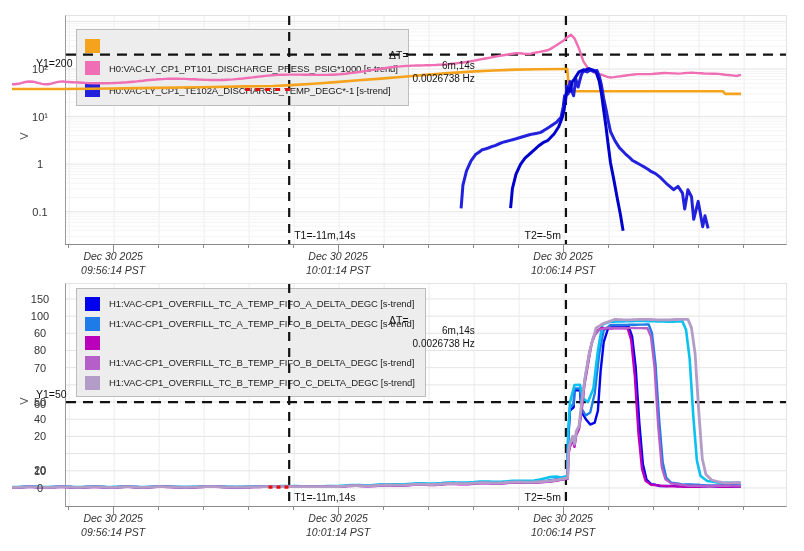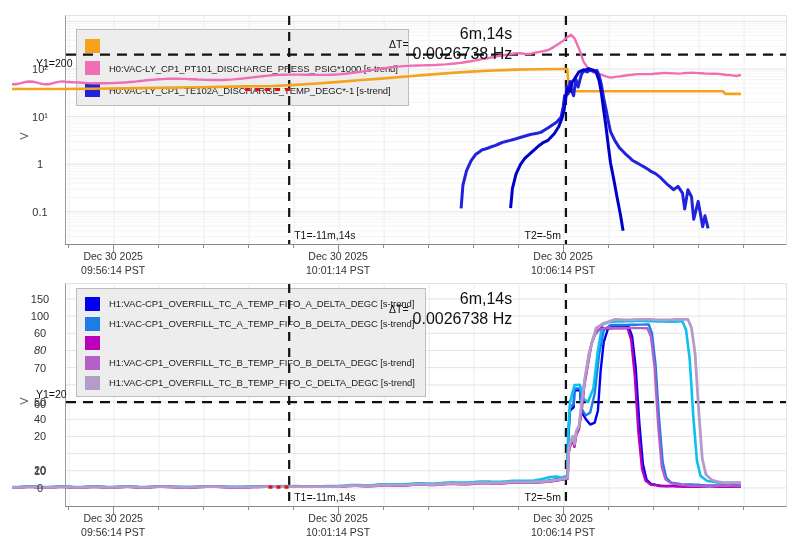--- a/index.html
+++ b/index.html
@@ -16,23 +16,23 @@
   .c0 .lrow{height:22px;} .c1 .lrow{height:19.7px;}
   .swatch{width:15px;height:14px;margin-right:9px;flex:0 0 auto;}
   .llabel{font-size:9.5px;color:#1c1c1c;white-space:nowrap;letter-spacing:-0.1px;}
   .data-svg{z-index:3;overflow:visible;}
   .toplabels{position:absolute;z-index:4;left:0;top:0;width:100%;height:100%;pointer-events:none;}
   .ytick{position:absolute;right:100%;width:40px;margin-right:6px;text-align:center;
          font-size:11px;color:#333;transform:translateY(-6px);}
   .ylab{position:absolute;left:-46px;top:50%;transform:rotate(-90deg);font-size:11px;color:#555;}
   .marklabel{position:absolute;font-size:10.5px;color:#111;white-space:nowrap;z-index:1;}
   .dt{position:absolute;display:flex;align-items:center;gap:4px;font-size:10.5px;color:#111;z-index:4;text-align:right;}
-  .dtcol{display:flex;flex-direction:column;line-height:1.25;font-size:16px;}
+  .dtcol{display:flex;flex-direction:column;line-height:1.25;font-size:10px;margin-top:36px;}
   .curlabel{position:absolute;font-size:10.5px;color:#111;white-space:nowrap;z-index:4;pointer-events:auto;}
-  .xlabels{position:absolute;}
+  .xlabels{position:absolute;font-style:italic;}
   .xlab{position:absolute;width:120px;text-align:center;font-size:10.5px;color:#333;line-height:1.35;}
   .tickstrip{position:absolute;}
   .tick{position:absolute;width:1px;background:#8a8a8a;top:0;}
 </style>
 </head>
 <body>
 
 <div id="app">
   <div class="chart c0" id="chart0" style="left: 65px; top: 15px; width: 720px; height: 228px;">
       <div class="plot" style="left: 0px; top: 0px; width: 720px; height: 228px;">
@@ -234,39 +234,39 @@
           <polyline points="1.0,203.0 4.0,203.0 7.0,203.0 10.0,202.8 13.0,202.6 16.0,202.5 19.0,202.5 22.0,202.5 25.0,202.7 28.0,202.8 31.0,203.0 34.0,203.1 37.0,203.0 40.0,202.9 43.0,202.8 46.0,202.6 49.0,202.5 52.0,202.5 55.0,202.5 58.0,202.7 61.0,202.9 64.0,203.0 67.0,203.0 70.0,203.0 73.0,202.9 76.0,202.7 79.0,202.5 82.0,202.4 85.0,202.4 88.0,202.5 91.0,202.7 94.0,202.9 97.0,203.0 100.0,203.0 103.0,202.9 106.0,202.8 109.0,202.6 112.0,202.5 115.0,202.4 118.0,202.4 121.0,202.5 124.0,202.7 127.0,202.9 130.0,203.0 133.0,203.0 136.0,202.9 139.0,202.7 142.0,202.6 145.0,202.4 148.1,202.4 151.2,202.4 154.3,202.4 157.4,202.5 160.5,202.6 163.6,202.7 166.7,202.8 169.8,202.9 172.9,202.9 176.0,202.9 179.1,202.9 182.2,202.8 185.3,202.7 188.4,202.6 191.5,202.5 194.6,202.4 197.7,202.3 200.9,202.3 204.0,202.3 207.1,202.4 210.2,202.5 213.3,202.6 216.4,202.7 219.5,202.8 222.6,202.9 225.7,202.9 228.8,202.9 231.9,202.8 235.0,202.7 238.2,202.6 241.4,202.6 244.6,202.5 247.8,202.4 251.1,202.4 254.3,202.3 257.5,202.3 260.7,202.2 263.9,202.2 267.1,202.2 270.3,202.1 273.6,202.1 276.8,202.1 280.0,202.2 283.2,202.1 286.4,202.1 289.6,202.2 292.8,202.2 296.1,202.2 299.3,202.2 302.5,202.2 305.7,202.2 308.9,202.2 312.1,202.2 315.3,202.1 318.6,202.1 321.8,202.1 325.0,202.0 328.0,201.9 331.0,201.7 334.0,201.5 337.0,201.3 340.0,201.1 343.0,201.0 346.0,201.0 349.0,201.1 352.0,201.2 355.0,201.2 358.0,201.2 361.0,201.1 364.0,200.9 367.0,200.6 370.0,200.4 373.0,200.2 376.0,200.2 379.0,200.2 382.0,200.3 385.0,200.4 388.0,200.4 391.0,200.4 394.0,200.2 397.0,200.0 400.0,199.8 403.0,199.6 406.0,199.4 409.0,199.4 412.0,199.4 415.0,199.5 418.0,199.6 421.0,199.6 424.0,199.5 427.0,199.3 430.0,199.1 433.0,198.8 436.0,198.6 439.0,198.5 442.0,198.4 445.0,198.5 448.0,198.5 451.0,198.6 454.0,198.6 457.0,198.5 460.0,198.3 463.0,198.1 466.0,197.8 469.0,197.6 472.0,197.5 475.0,197.5 478.0,197.6 481.0,197.7 484.0,197.8 487.0,197.8 490.0,197.7 493.0,197.5 496.0,197.3 499.0,197.0 502.0,196.9 505.0,196.8 508.0,196.8 511.0,196.8 514.0,196.9 517.0,196.9 520.0,196.8 523.0,196.6 526.0,196.0 529.0,195.4 532.0,194.8 535.4,194.0 538.7,193.1 542.1,192.8 545.5,192.5 550.0,193.6 554.5,192.4 556.3,192.2 557.2,147.3 559.0,118.1 563.5,101.0 568.9,100.9 572.5,114.8 577.0,118.1 582.4,104.5 586.9,66.5 591.4,40.5 595.4,39.1 599.5,37.6 602.6,37.6 605.7,37.5 608.8,37.5 612.0,37.4 615.1,37.3 618.2,37.2 621.3,37.1 624.4,37.0 627.5,37.0 630.6,37.0 633.8,37.0 636.9,37.1 640.0,37.2 643.1,37.3 646.3,37.4 649.4,37.5 652.6,37.5 655.7,37.6 658.9,37.6 662.0,37.6 665.2,37.5 668.3,37.5 671.5,37.4 675.1,46.1 678.7,75.4 682.3,132.1 685.9,176.6 689.5,191.9 692.9,194.5 696.2,197.0 700.0,197.4 703.7,197.9 707.5,198.7 710.7,198.7 713.9,198.7 717.1,198.7 720.3,198.7 723.6,198.8 726.8,198.8 730.0,199.1" fill="none" stroke="#0cc0f0" stroke-width="2.6" stroke-linejoin="round" stroke-linecap="butt"></polyline>
           <polyline points="1.0,203.6 4.0,203.6 7.0,203.5 10.0,203.3 13.0,203.1 16.0,203.0 19.0,203.0 22.0,203.0 25.0,203.2 28.0,203.3 31.0,203.5 34.0,203.6 37.0,203.5 40.0,203.4 43.0,203.3 46.0,203.1 49.0,203.0 52.0,203.0 55.0,203.1 58.0,203.2 61.0,203.4 64.0,203.5 67.0,203.6 70.0,203.5 73.0,203.4 76.0,203.2 79.0,203.1 82.0,203.0 85.0,203.0 88.0,203.1 91.0,203.2 94.0,203.4 97.0,203.5 100.0,203.5 103.0,203.5 106.0,203.3 109.0,203.1 112.0,203.0 115.0,202.9 118.0,202.9 121.0,203.1 124.0,203.2 127.0,203.4 130.0,203.5 133.0,203.5 136.0,203.4 139.0,203.2 142.0,203.1 145.0,202.9 148.1,202.9 151.2,202.9 154.3,202.9 157.4,203.0 160.5,203.1 163.6,203.2 166.7,203.3 169.8,203.4 172.9,203.4 176.0,203.5 179.1,203.4 182.2,203.3 185.3,203.2 188.4,203.1 191.5,203.0 194.6,202.9 197.7,202.8 200.9,202.8 204.0,202.9 207.1,202.9 210.2,203.0 213.3,203.1 216.4,203.2 219.5,203.3 222.6,203.4 225.7,203.4 228.8,203.4 231.9,203.3 235.0,203.2 238.2,203.2 241.4,203.1 244.6,203.0 247.8,203.0 251.1,202.9 254.3,202.9 257.5,202.8 260.7,202.8 263.9,202.8 267.1,202.7 270.3,202.7 273.6,202.7 276.8,202.7 280.0,202.8 283.2,202.7 286.4,202.7 289.6,202.8 292.8,202.8 296.1,202.8 299.3,202.8 302.5,202.8 305.7,202.8 308.9,202.8 312.1,202.8 315.3,202.8 318.6,202.8 321.8,202.8 325.0,202.8 328.0,202.7 331.0,202.6 334.0,202.3 337.0,202.1 340.0,202.0 343.0,201.9 346.0,201.9 349.0,202.0 352.0,202.1 355.0,202.2 358.0,202.2 361.0,202.1 364.0,202.0 367.0,201.7 370.0,201.5 373.0,201.4 376.0,201.3 379.0,201.4 382.0,201.5 385.0,201.6 388.0,201.6 391.0,201.6 394.0,201.5 397.0,201.3 400.0,201.1 403.0,200.9 406.0,200.7 409.0,200.7 412.0,200.8 415.0,200.9 418.0,201.0 421.0,201.0 424.0,201.0 427.0,200.8 430.0,200.6 433.0,200.3 436.0,200.1 439.0,200.0 442.0,200.0 445.0,200.1 448.0,200.2 451.0,200.3 454.0,200.3 457.0,200.2 460.0,200.0 463.0,199.8 466.0,199.6 469.0,199.4 472.0,199.3 475.0,199.3 478.0,199.4 481.0,199.5 484.0,199.6 487.0,199.6 490.0,199.5 493.0,199.3 496.0,199.1 499.0,198.9 502.0,198.7 505.0,198.7 508.0,198.7 511.0,198.8 514.0,198.8 517.0,198.9 520.0,198.8 523.0,198.7 526.4,198.5 529.7,198.3 533.1,198.1 536.5,197.9 539.5,197.5 542.5,197.1 545.5,196.7 548.5,196.1 551.5,195.5 554.5,195.1 556.7,194.7 557.6,169.4 559.0,162.8 561.7,155.6 563.5,162.9 565.3,150.6 568.0,145.2 570.7,126.5 573.4,101.1 577.0,80.3 580.6,59.5 585.1,47.5 590.5,44.0 593.5,44.2 596.5,44.4 599.5,44.5 602.9,44.4 606.3,44.4 609.8,44.4 613.2,44.3 616.6,44.2 620.2,56.1 623.8,92.1 627.4,148.7 631.0,184.8 634.6,196.9 640.0,200.8 643.4,201.1 646.7,201.4 650.1,201.7 653.5,202.0 656.6,202.2 659.8,202.3 662.9,202.4 666.1,202.5 669.2,202.6 672.4,202.7 675.5,202.8 678.7,202.8 681.8,202.8 685.0,202.8 688.0,202.7 691.0,202.5 694.0,202.4 697.0,202.3 700.0,202.3 703.0,202.4 706.0,202.6 709.0,202.8 712.0,202.9 715.0,202.9 718.0,202.8 721.0,202.6 724.0,202.5 727.0,202.3 730.0,202.6" fill="none" stroke="#bb00bb" stroke-width="2.4" stroke-linejoin="round" stroke-linecap="butt"></polyline>
           <polyline points="1.0,203.5 4.0,203.5 7.0,203.4 10.0,203.2 13.0,203.1 16.0,202.9 19.0,202.9 22.0,202.9 25.0,203.1 28.0,203.3 31.0,203.4 34.0,203.5 37.0,203.5 40.0,203.4 43.0,203.2 46.0,203.0 49.0,202.9 52.0,202.9 55.0,203.0 58.0,203.1 61.0,203.3 64.0,203.4 67.0,203.5 70.0,203.4 73.0,203.3 76.0,203.1 79.0,203.0 82.0,202.9 85.0,202.9 88.0,203.0 91.0,203.1 94.0,203.3 97.0,203.4 100.0,203.4 103.0,203.4 106.0,203.2 109.0,203.1 112.0,202.9 115.0,202.8 118.0,202.9 121.0,203.0 124.0,203.1 127.0,203.3 130.0,203.4 133.0,203.4 136.0,203.3 139.0,203.2 142.0,203.0 145.0,202.9 148.1,202.8 151.2,202.8 154.3,202.8 157.4,202.9 160.5,203.0 163.6,203.1 166.7,203.2 169.8,203.3 172.9,203.4 176.0,203.4 179.1,203.3 182.2,203.2 185.3,203.1 188.4,203.0 191.5,202.9 194.6,202.8 197.7,202.8 200.9,202.7 204.0,202.8 207.1,202.8 210.2,202.9 213.3,203.1 216.4,203.2 219.5,203.3 222.6,203.3 225.7,203.3 228.8,203.3 231.9,203.2 235.0,203.1 238.2,203.1 241.4,203.0 244.6,202.9 247.8,202.9 251.1,202.8 254.3,202.8 257.5,202.7 260.7,202.7 263.9,202.7 267.1,202.7 270.3,202.6 273.6,202.6 276.8,202.7 280.0,202.7 283.2,202.7 286.4,202.7 289.6,202.7 292.8,202.7 296.1,202.7 299.3,202.7 302.5,202.7 305.7,202.7 308.9,202.7 312.1,202.7 315.3,202.7 318.6,202.7 321.8,202.7 325.0,202.6 328.0,202.5 331.0,202.4 334.0,202.2 337.0,201.9 340.0,201.8 343.0,201.7 346.0,201.8 349.0,201.9 352.0,202.0 355.0,202.1 358.0,202.1 361.0,202.0 364.0,201.8 367.0,201.6 370.0,201.4 373.0,201.2 376.0,201.1 379.0,201.2 382.0,201.3 385.0,201.4 388.0,201.4 391.0,201.4 394.0,201.2 397.0,201.0 400.0,200.8 403.0,200.6 406.0,200.4 409.0,200.4 412.0,200.4 415.0,200.5 418.0,200.6 421.0,200.7 424.0,200.6 427.0,200.5 430.0,200.2 433.0,200.0 436.0,199.8 439.0,199.7 442.0,199.7 445.0,199.7 448.0,199.8 451.0,199.9 454.0,199.9 457.0,199.8 460.0,199.7 463.0,199.4 466.0,199.2 469.0,199.0 472.0,199.0 475.0,199.0 478.0,199.1 481.0,199.2 484.0,199.3 487.0,199.3 490.0,199.2 493.0,199.0 496.0,198.8 499.0,198.6 502.0,198.4 505.0,198.3 508.0,198.3 511.0,198.4 514.0,198.5 517.0,198.5 520.0,198.5 523.0,198.4 526.4,198.2 529.7,198.0 533.1,197.8 536.5,197.6 539.5,197.2 542.5,196.8 545.5,196.3 548.5,195.7 551.5,195.2 554.5,194.8 556.7,194.2 557.6,167.7 559.0,161.1 561.7,153.9 563.5,161.2 565.3,148.9 568.0,143.5 570.7,123.1 573.4,97.6 577.9,69.6 582.4,52.9 588.2,45.7 591.6,44.8 595.0,44.0 598.2,44.0 601.4,43.9 604.5,43.9 607.7,43.9 610.9,43.9 614.1,43.9 617.3,43.9 620.5,43.9 623.7,44.0 626.8,44.1 630.0,44.1 633.2,44.2 636.4,44.3 640.0,52.7 643.6,83.5 647.2,141.8 650.8,183.1 654.4,195.2 660.2,199.4 663.4,199.8 666.5,200.2 669.7,200.7 672.8,201.1 676.0,201.5 679.1,201.7 682.3,201.8 685.4,201.8 688.6,201.9 691.7,201.9 694.9,201.9 698.0,201.9 701.2,201.9 704.3,201.8 707.5,201.8 710.7,201.7 713.9,201.7 717.1,201.7 720.3,201.6 723.6,201.6 726.8,201.6 730.0,201.9" fill="none" stroke="#b55fc8" stroke-width="2.4" stroke-linejoin="round" stroke-linecap="butt"></polyline>
           <polyline points="1.0,203.4 4.0,203.4 7.0,203.3 10.0,203.1 13.0,203.0 16.0,202.8 19.0,202.8 22.0,202.9 25.0,203.0 28.0,203.2 31.0,203.3 34.0,203.4 37.0,203.4 40.0,203.3 43.0,203.1 46.0,202.9 49.0,202.8 52.0,202.8 55.0,202.9 58.0,203.0 61.0,203.2 64.0,203.3 67.0,203.4 70.0,203.3 73.0,203.2 76.0,203.0 79.0,202.9 82.0,202.8 85.0,202.8 88.0,202.9 91.0,203.0 94.0,203.2 97.0,203.3 100.0,203.4 103.0,203.3 106.0,203.1 109.0,203.0 112.0,202.8 115.0,202.7 118.0,202.8 121.0,202.9 124.0,203.0 127.0,203.2 130.0,203.3 133.0,203.3 136.0,203.2 139.0,203.1 142.0,202.9 145.0,202.8 148.1,202.7 151.2,202.7 154.3,202.8 157.4,202.8 160.5,202.9 163.6,203.0 166.7,203.1 169.8,203.2 172.9,203.3 176.0,203.3 179.1,203.2 182.2,203.2 185.3,203.1 188.4,202.9 191.5,202.8 194.6,202.7 197.7,202.7 200.9,202.7 204.0,202.7 207.1,202.8 210.2,202.9 213.3,203.0 216.4,203.1 219.5,203.2 222.6,203.2 225.7,203.2 228.8,203.2 231.9,203.1 235.0,203.0 238.2,203.0 241.4,202.9 244.6,202.9 247.8,202.8 251.1,202.8 254.3,202.7 257.5,202.7 260.7,202.6 263.9,202.6 267.1,202.6 270.3,202.6 273.6,202.6 276.8,202.6 280.0,202.6 283.2,202.6 286.4,202.6 289.6,202.6 292.8,202.6 296.1,202.6 299.3,202.6 302.5,202.6 305.7,202.6 308.9,202.6 312.1,202.6 315.3,202.6 318.6,202.6 321.8,202.6 325.0,202.5 328.0,202.5 331.0,202.3 334.0,202.1 337.0,201.8 340.0,201.7 343.0,201.6 346.0,201.6 349.0,201.7 352.0,201.8 355.0,201.9 358.0,201.9 361.0,201.8 364.0,201.6 367.0,201.4 370.0,201.2 373.0,201.0 376.0,201.0 379.0,201.0 382.0,201.1 385.0,201.2 388.0,201.2 391.0,201.2 394.0,201.1 397.0,200.9 400.0,200.6 403.0,200.4 406.0,200.3 409.0,200.2 412.0,200.3 415.0,200.4 418.0,200.5 421.0,200.5 424.0,200.4 427.0,200.3 430.0,200.0 433.0,199.8 436.0,199.6 439.0,199.5 442.0,199.4 445.0,199.5 448.0,199.6 451.0,199.7 454.0,199.7 457.0,199.6 460.0,199.4 463.0,199.2 466.0,199.0 469.0,198.8 472.0,198.7 475.0,198.7 478.0,198.8 481.0,198.9 484.0,199.0 487.0,199.0 490.0,198.9 493.0,198.7 496.0,198.4 499.0,198.2 502.0,198.1 505.0,198.0 508.0,198.0 511.0,198.1 514.0,198.2 517.0,198.2 520.0,198.2 523.0,198.0 526.4,197.8 529.7,197.6 533.1,197.4 536.5,197.2 539.5,196.9 542.5,196.4 545.5,196.0 548.5,195.4 551.5,194.8 554.5,194.4 556.7,193.9 557.6,165.9 559.0,159.3 561.7,152.2 563.5,159.5 565.3,147.1 568.0,141.8 570.7,117.9 574.3,92.0 579.7,63.3 585.1,44.0 588.9,41.7 592.7,39.3 596.5,38.1 600.2,36.7 604.0,35.3 607.0,35.5 610.0,35.6 613.0,35.8 616.0,35.9 619.0,35.8 622.0,35.7 625.0,35.6 628.0,35.4 631.0,35.3 634.0,35.3 637.0,35.4 640.0,35.5 643.1,35.6 646.1,35.8 649.2,35.8 652.3,35.9 655.4,35.8 658.4,35.8 661.5,35.6 664.6,35.5 667.7,35.4 670.7,35.3 673.8,35.3 676.9,35.3 680.5,43.9 684.1,69.7 687.7,126.5 691.3,174.8 694.9,190.4 700.7,196.0 704.5,197.0 708.2,198.0 712.0,198.7 715.0,198.8 718.0,198.8 721.0,198.7 724.0,198.6 727.0,198.5 730.0,198.8" fill="none" stroke="#b49cc8" stroke-width="2.8" stroke-linejoin="round" stroke-linecap="butt"></polyline>
           <polyline points="257.5,203.1 278.6,203.1" fill="none" stroke="#e01010" stroke-width="3.2" stroke-linejoin="round" stroke-linecap="butt" stroke-dasharray="4 4"></polyline>
         </svg>
         <div class="toplabels">
           <div class="ytick" style="top: 14.9489px;">150</div>
           <div class="ytick" style="top: 32.1316px;">100</div>
           <div class="ytick" style="top: 49.3142px;">60</div>
-          <div class="ytick" style="top: 66.4969px; font-style: italic;">80</div>
+          <div class="ytick" style="top: 66.4969px;">80</div>
           <div class="ytick" style="top: 83.6796px;">70</div>
           <div class="ytick" style="top: 100.862px; margin-top: 19px;">60</div>
           <div class="ytick" style="top: 118.045px;">50</div>
           <div class="ytick" style="top: 135.228px;">40</div>
           <div class="ytick" style="top: 152.41px;">20</div>
           <div class="ytick" style="top: 169.593px; margin-top: 16px;">20</div>
           <div class="ytick" style="top: 186.776px;">10</div>
           <div class="ytick" style="top: 203.958px;">0</div>
           <div class="ylab">V</div>
           <div class="dt" style="left: 323px; top: 5px;">
             <span>ΔT=</span>
             <span class="dtcol">
               <span>6m,14s</span>
               <span>0.0026738 Hz</span>
             </span>
           </div>
         </div>
-        <div class="marklabel" style="left: -30px; top: 104.045px;">Y1=20</div>
+        <div class="marklabel" style="left: -30px; top: 104.045px;">Y1=50</div>
         <div class="curlabel" style="bottom: 3px; z-index: 4; left: 228.2px;">T1=-11m,14s</div>
         <div class="curlabel" style="bottom: 3px; z-index: 4; left: 494.95px; transform: translateX(-100%);">T2=-5m</div>
       </div>
       <div class="tickstrip" style="left: 0px; top: 223px; width: 720px; height: 9px;">
         <div class="tick" style="left: 3.15px; height: 4px;"></div>
         <div class="tick" style="left: 48.15px; height: 8px;"></div>
         <div class="tick" style="left: 93.15px; height: 4px;"></div>
         <div class="tick" style="left: 138.15px; height: 4px;"></div>
         <div class="tick" style="left: 183.15px; height: 4px;"></div>
         <div class="tick" style="left: 228.15px; height: 4px;"></div>

